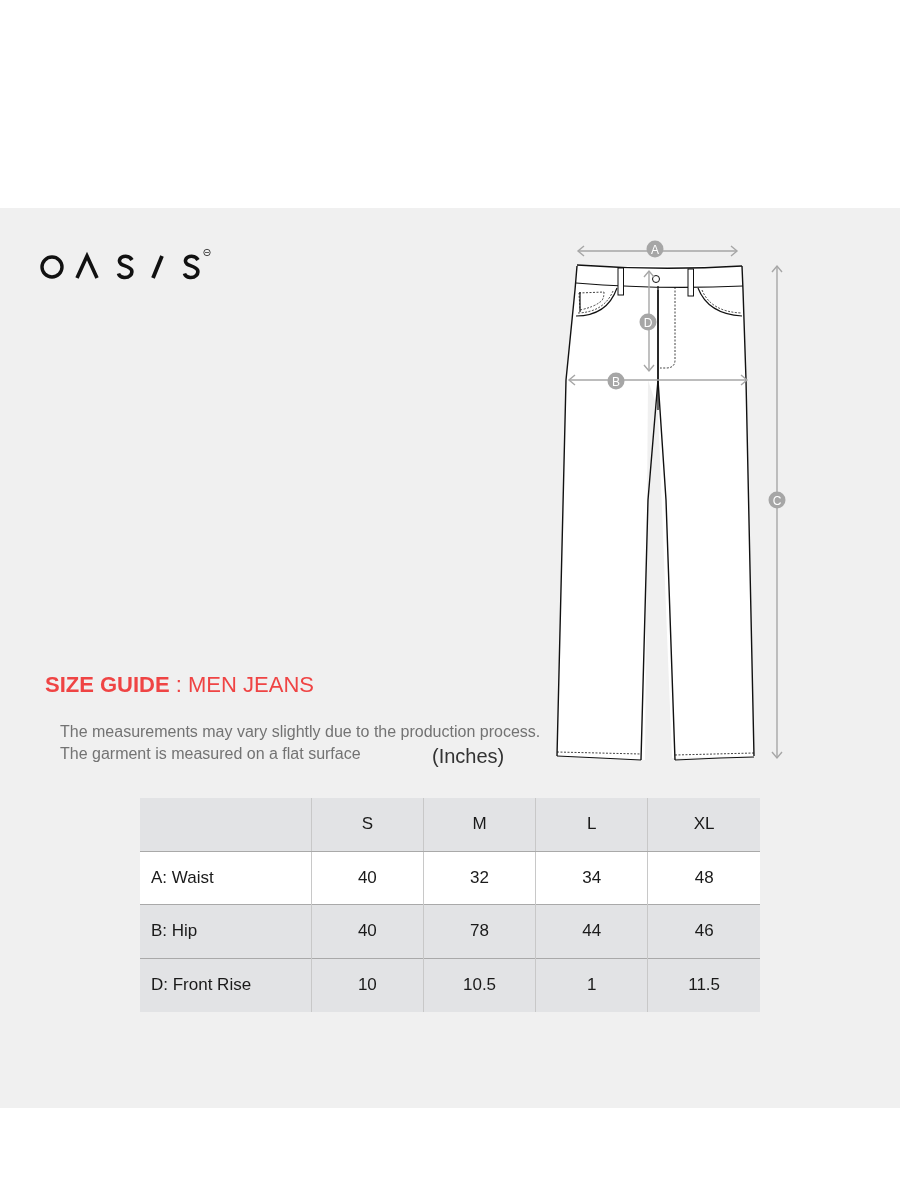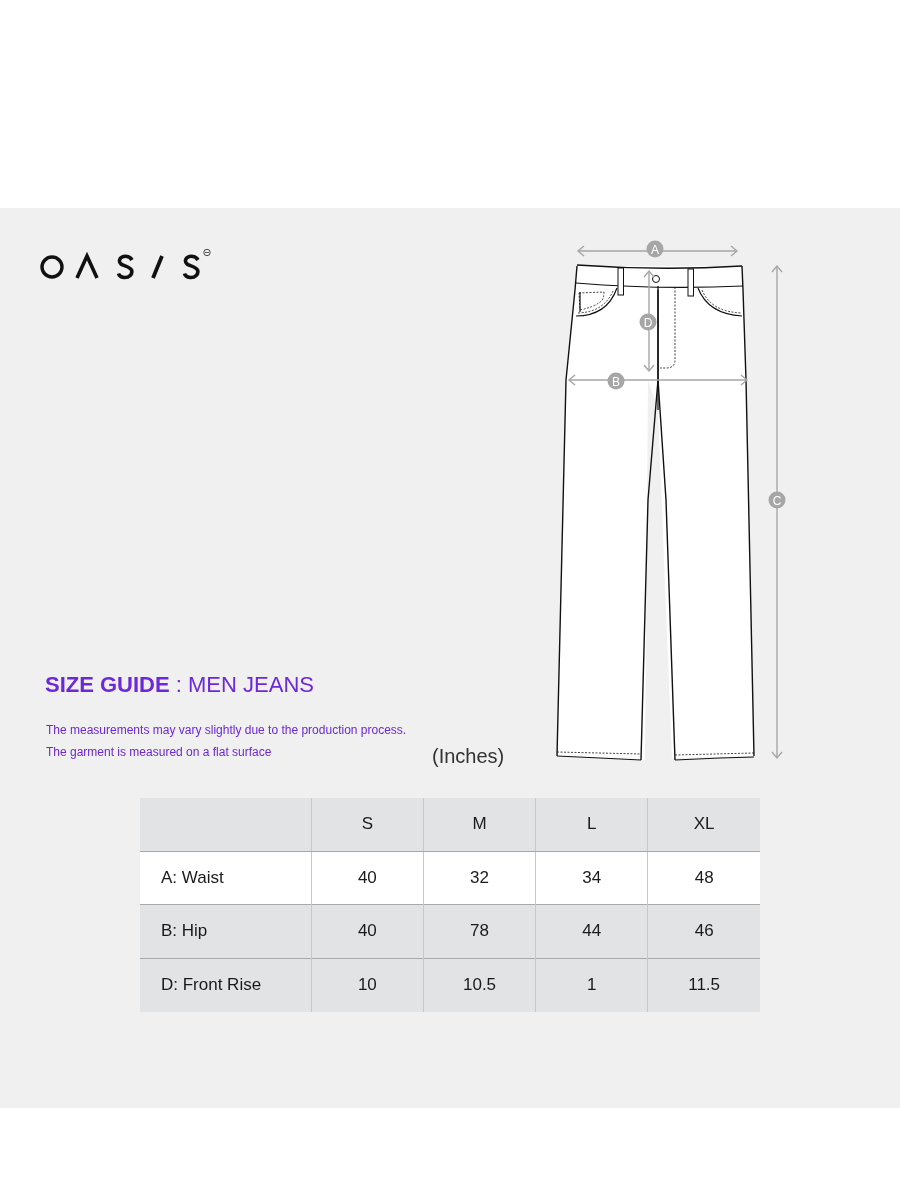--- a/index.html
+++ b/index.html
@@ -4,34 +4,34 @@
 <style>
   * { margin: 0; padding: 0; box-sizing: border-box; }
   html, body { width: 900px; height: 1200px; background: #ffffff; overflow: hidden; }
   body { font-family: "Liberation Sans", "DejaVu Sans", sans-serif; color: #1a1a1a; position: relative; }
 
   .panel { position: absolute; left: 0; top: 208px; width: 900px; height: 900px; background: #f0f0f0; }
 
   .logo { position: absolute; left: 40px; top: 248px; height: 34px; display: flex; align-items: center; }
   .logo svg { display: block; }
 
-  .title { position: absolute; left: 45px; top: 672px; font-size: 22px; letter-spacing: 0px; color: #6d28d9; white-space: nowrap; }
+  .title { position: absolute; left: 45px; top: 672px; font-size: 22px; letter-spacing: 0px; color: #ef4444; white-space: nowrap; }
   .title b { font-weight: 700; }
   .title span.rest { font-weight: 400; }
 
-  .note { position: absolute; left: 46px; font-size: 12px; color: #6d28d9; white-space: nowrap; }
+  .note { position: absolute; left: 60px; font-size: 16px; color: #737373; white-space: nowrap; }
   .note1 { top: 723px; }
   .note2 { top: 745px; }
   .unit { position: absolute; left: 432px; top: 745px; font-size: 20px; color: #333; }
 
   .diagram { position: absolute; left: 540px; top: 230px; width: 270px; height: 545px; }
 
   table.size { position: absolute; left: 140px; top: 798px; width: 620px; border-collapse: collapse; table-layout: fixed; }
   table.size td, table.size th { height: 53.5px; font-size: 17px; font-weight: 400; color: #1a1a1a; text-align: center; border-left: 1px solid #c8c8c8; }
-  table.size tr > :first-child { text-align: left; padding-left: 21px; border-left: none; }
+  table.size tr > :first-child { text-align: left; padding-left: 11px; border-left: none; }
   table.size tr.hd th { background: #e2e3e5; height: 53px; }
   table.size tr.gray td { background: #e2e3e5; margin-top: 36px; }
   table.size tr.white td { background: #ffffff; }
   table.size tr + tr td { border-top: 1px solid #a9a9a9; }
   table.size tr.hd th { border-bottom: 1px solid #a9a9a9; }
   col.c0 { width: 171px; }
   col.cx { width: 112px; }
 </style>
 </head>
 <body>

